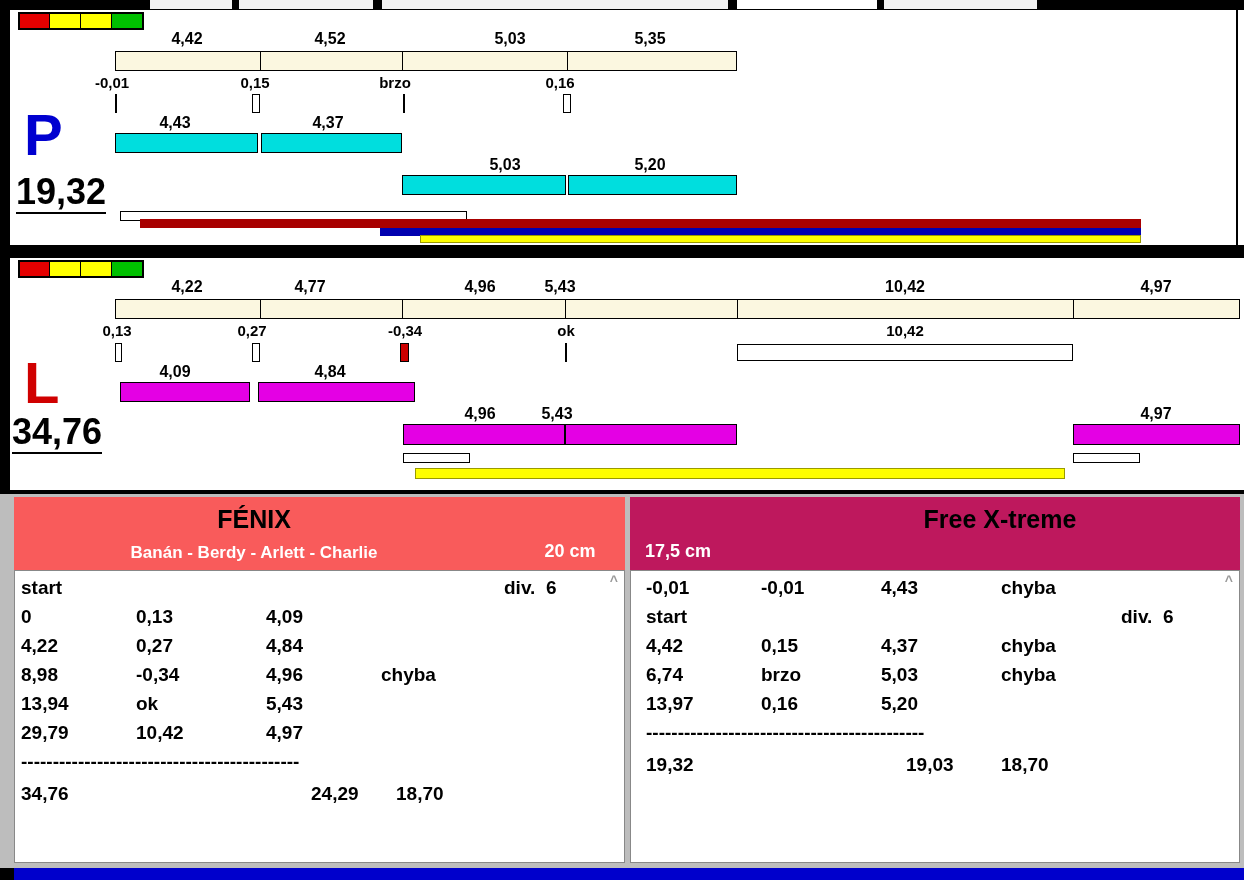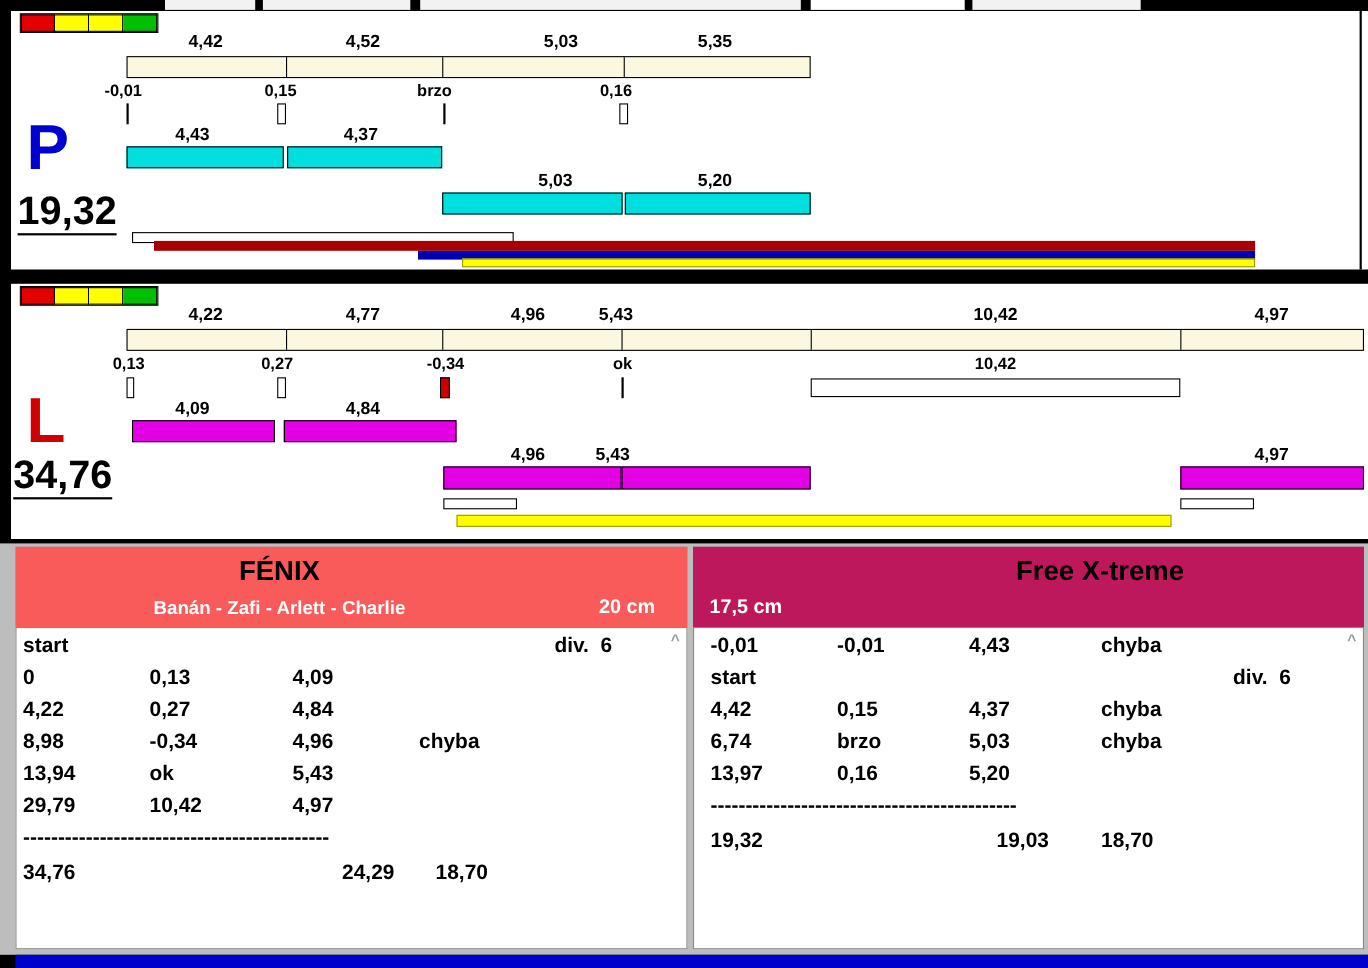--- a/index.html
+++ b/index.html
@@ -113,21 +113,21 @@
 
 <section class="lane" style="top:258px;height:232px">
   <div class="lights">
     <span class="light" style="background-color: rgb(228, 0, 0);"></span>
     <span class="light" style="background-color: rgb(255, 255, 0);"></span>
     <span class="light" style="background-color: rgb(255, 255, 0);"></span>
     <span class="light" style="background-color: rgb(0, 192, 0);"></span>
   </div>
 
   <span class="tl-label" style="left:177px;top:20px">4,22</span>
-  <span class="tl-label" style="left:320px;top:20px">4,77</span>
+  <span class="tl-label" style="left:300px;top:20px">4,77</span>
   <span class="tl-label" style="left:470px;top:20px">4,96</span>
   <span class="tl-label" style="left:550px;top:20px">5,43</span>
   <span class="tl-label" style="left:895px;top:20px">10,42</span>
   <span class="tl-label" style="left:1146px;top:20px">4,97</span>
 
   <div class="ruler" style="left: 105px; top: 41px; width: 1125px; background-color: rgb(251, 247, 224);">
     <div class="seg" style="width:145px"></div>
     <div class="seg" style="width:142px"></div>
     <div class="seg" style="width:163px"></div>
     <div class="seg" style="width:172px"></div>
@@ -165,21 +165,21 @@
 
   <div class="hbar" style="left:393px;top:195px;width:67px;height:10px;background:#fff;border:1px solid #000"></div>
   <div class="hbar" style="left:1063px;top:195px;width:67px;height:10px;background:#fff;border:1px solid #000"></div>
   <div class="hbar" style="left: 405px; top: 210px; width: 650px; height: 11px; border: 1px solid rgb(154, 154, 0); background-color: rgb(255, 255, 0);"></div>
 </section>
 
 <section class="bottom">
 
   <div class="hdr" style="left: 14px; width: 611px; background-color: rgb(249, 91, 91);">
     <div class="hdr-title" style="left:0">FÉNIX</div>
-    <div class="hdr-dogs" style="left:0">Banán - Zafi - Arlett - Charlie</div>
+    <div class="hdr-dogs" style="left:0">Banán - Berdy - Arlett - Charlie</div>
     <div class="hdr-height" style="left:506px;width:100px;text-align:center">20 cm</div>
   </div>
 
   <div class="hdr" style="left: 630px; width: 610px; background-color: #be185d;">
     <div class="hdr-title" style="left:130px">Free X-treme</div>
     <div class="hdr-height" style="left:15px">17,5 cm</div>
   </div>
 
 
   <div class="rtable lt" style="left:14px;width:611px">

